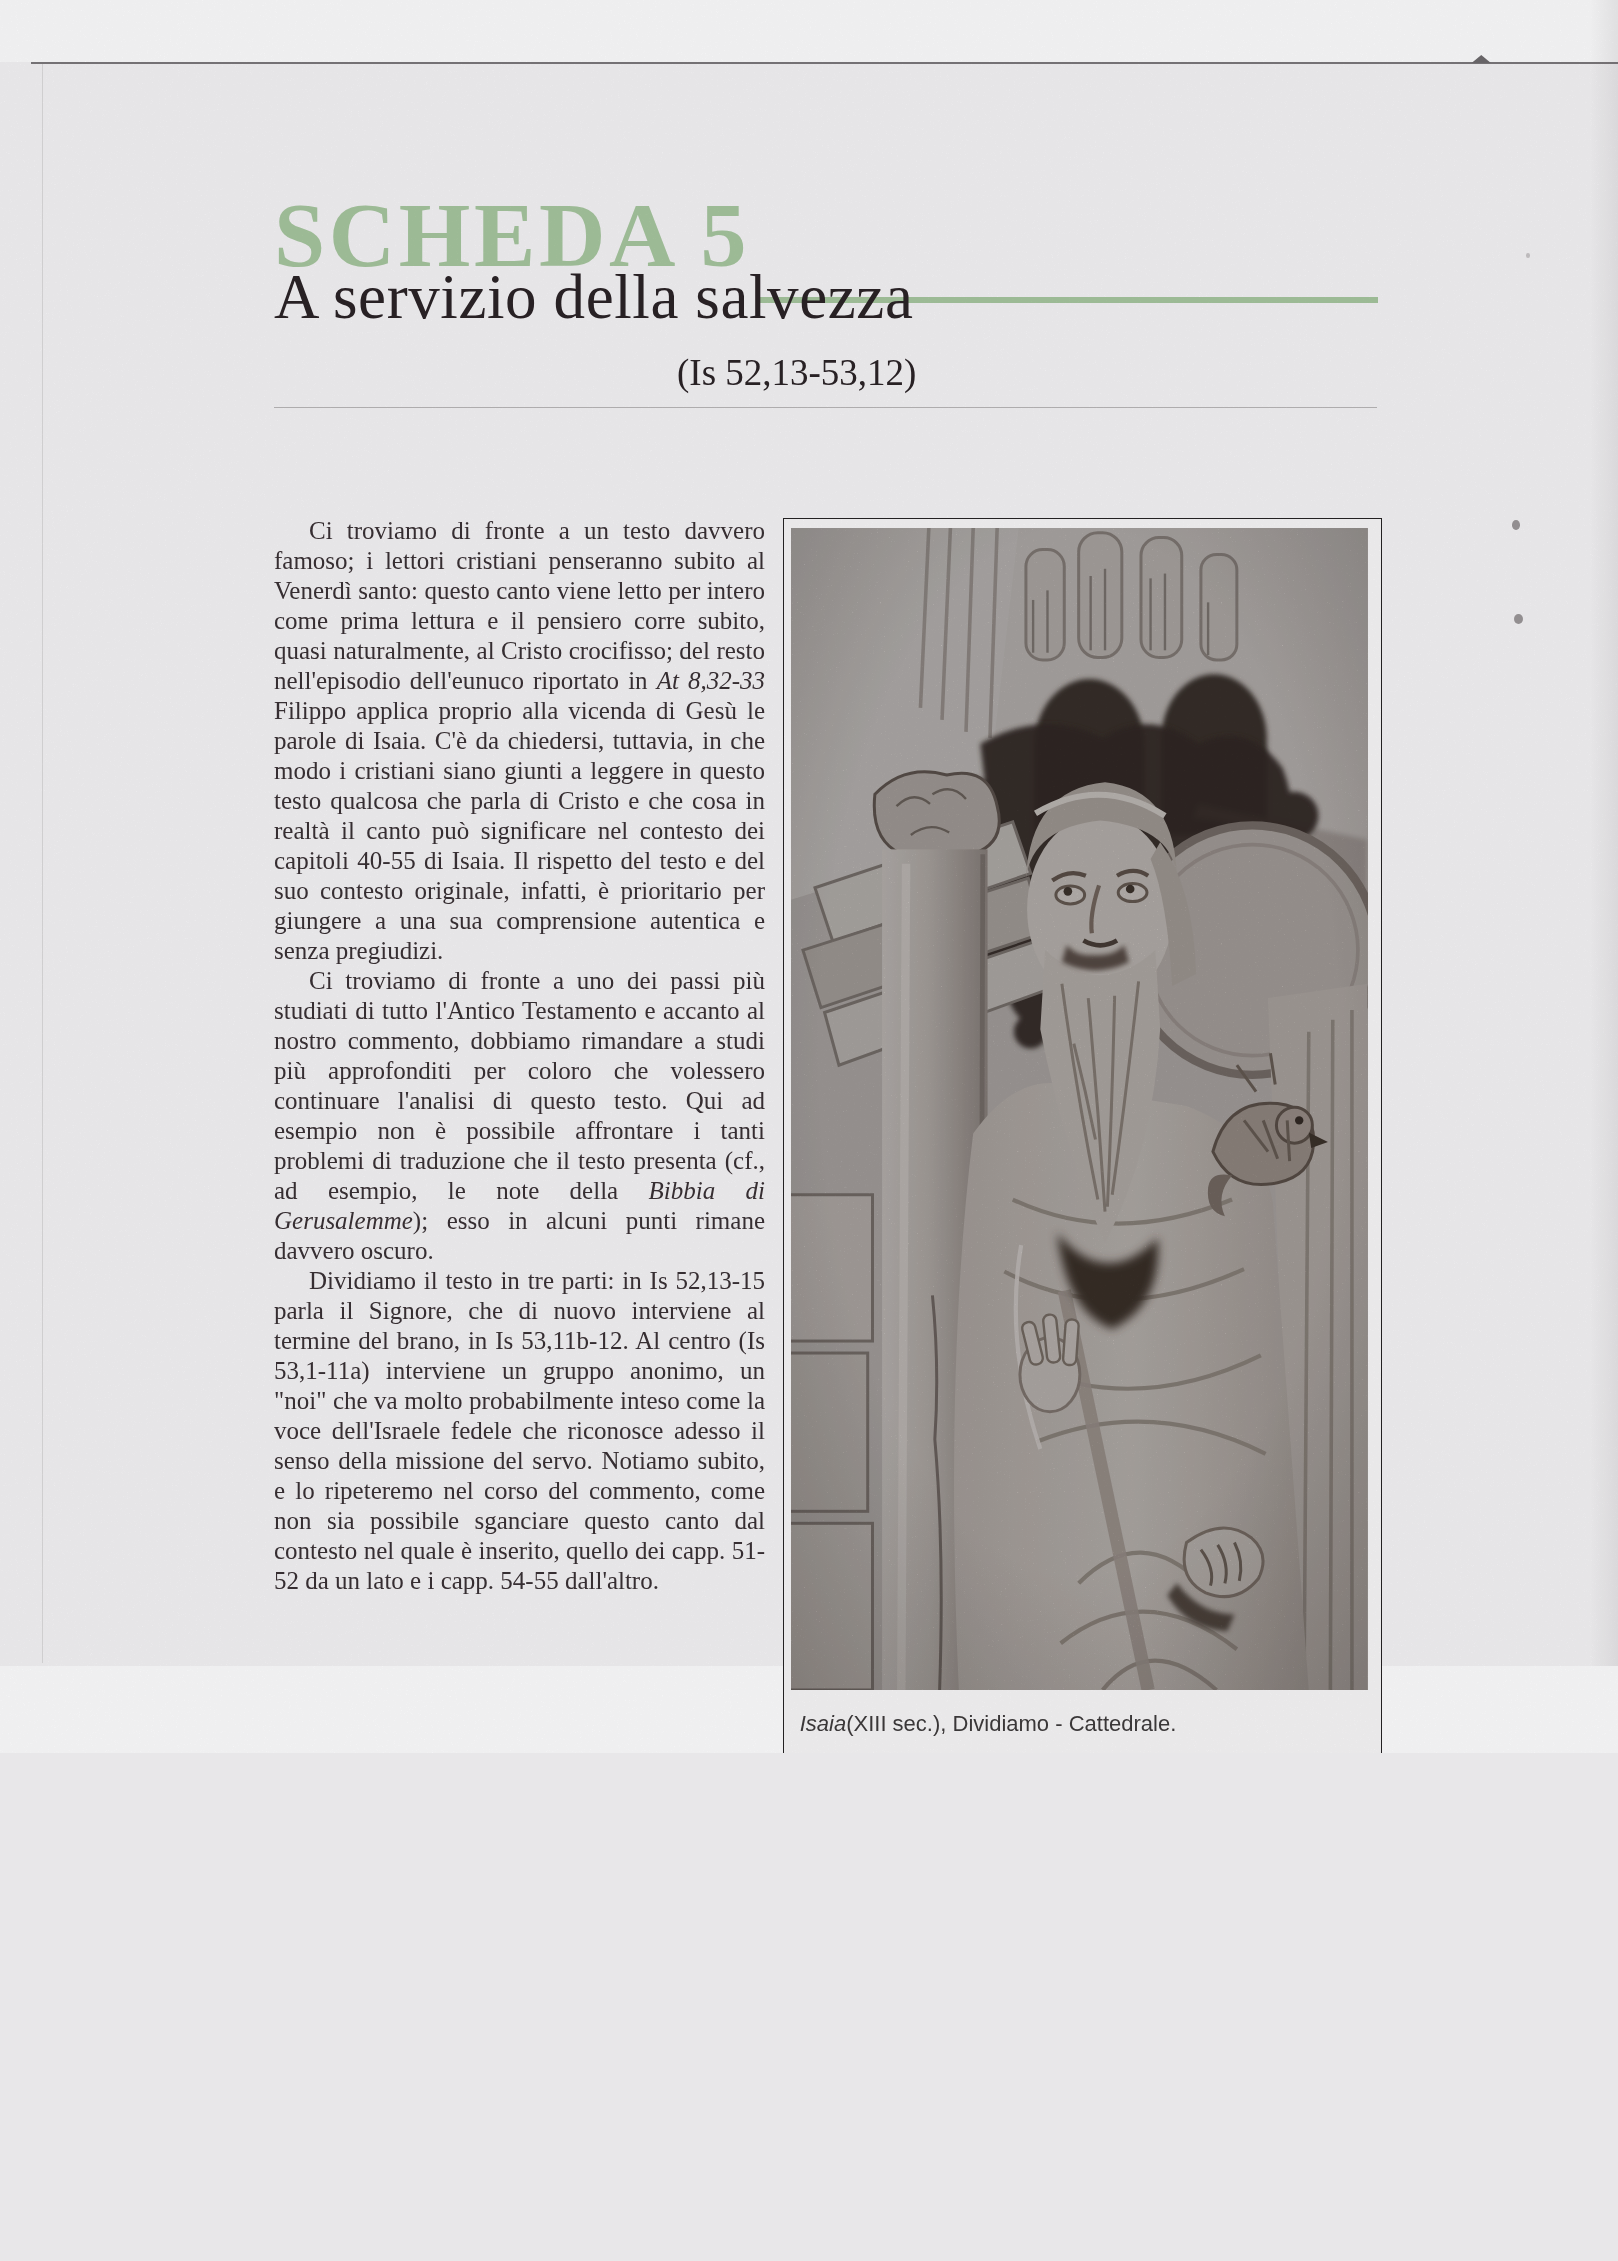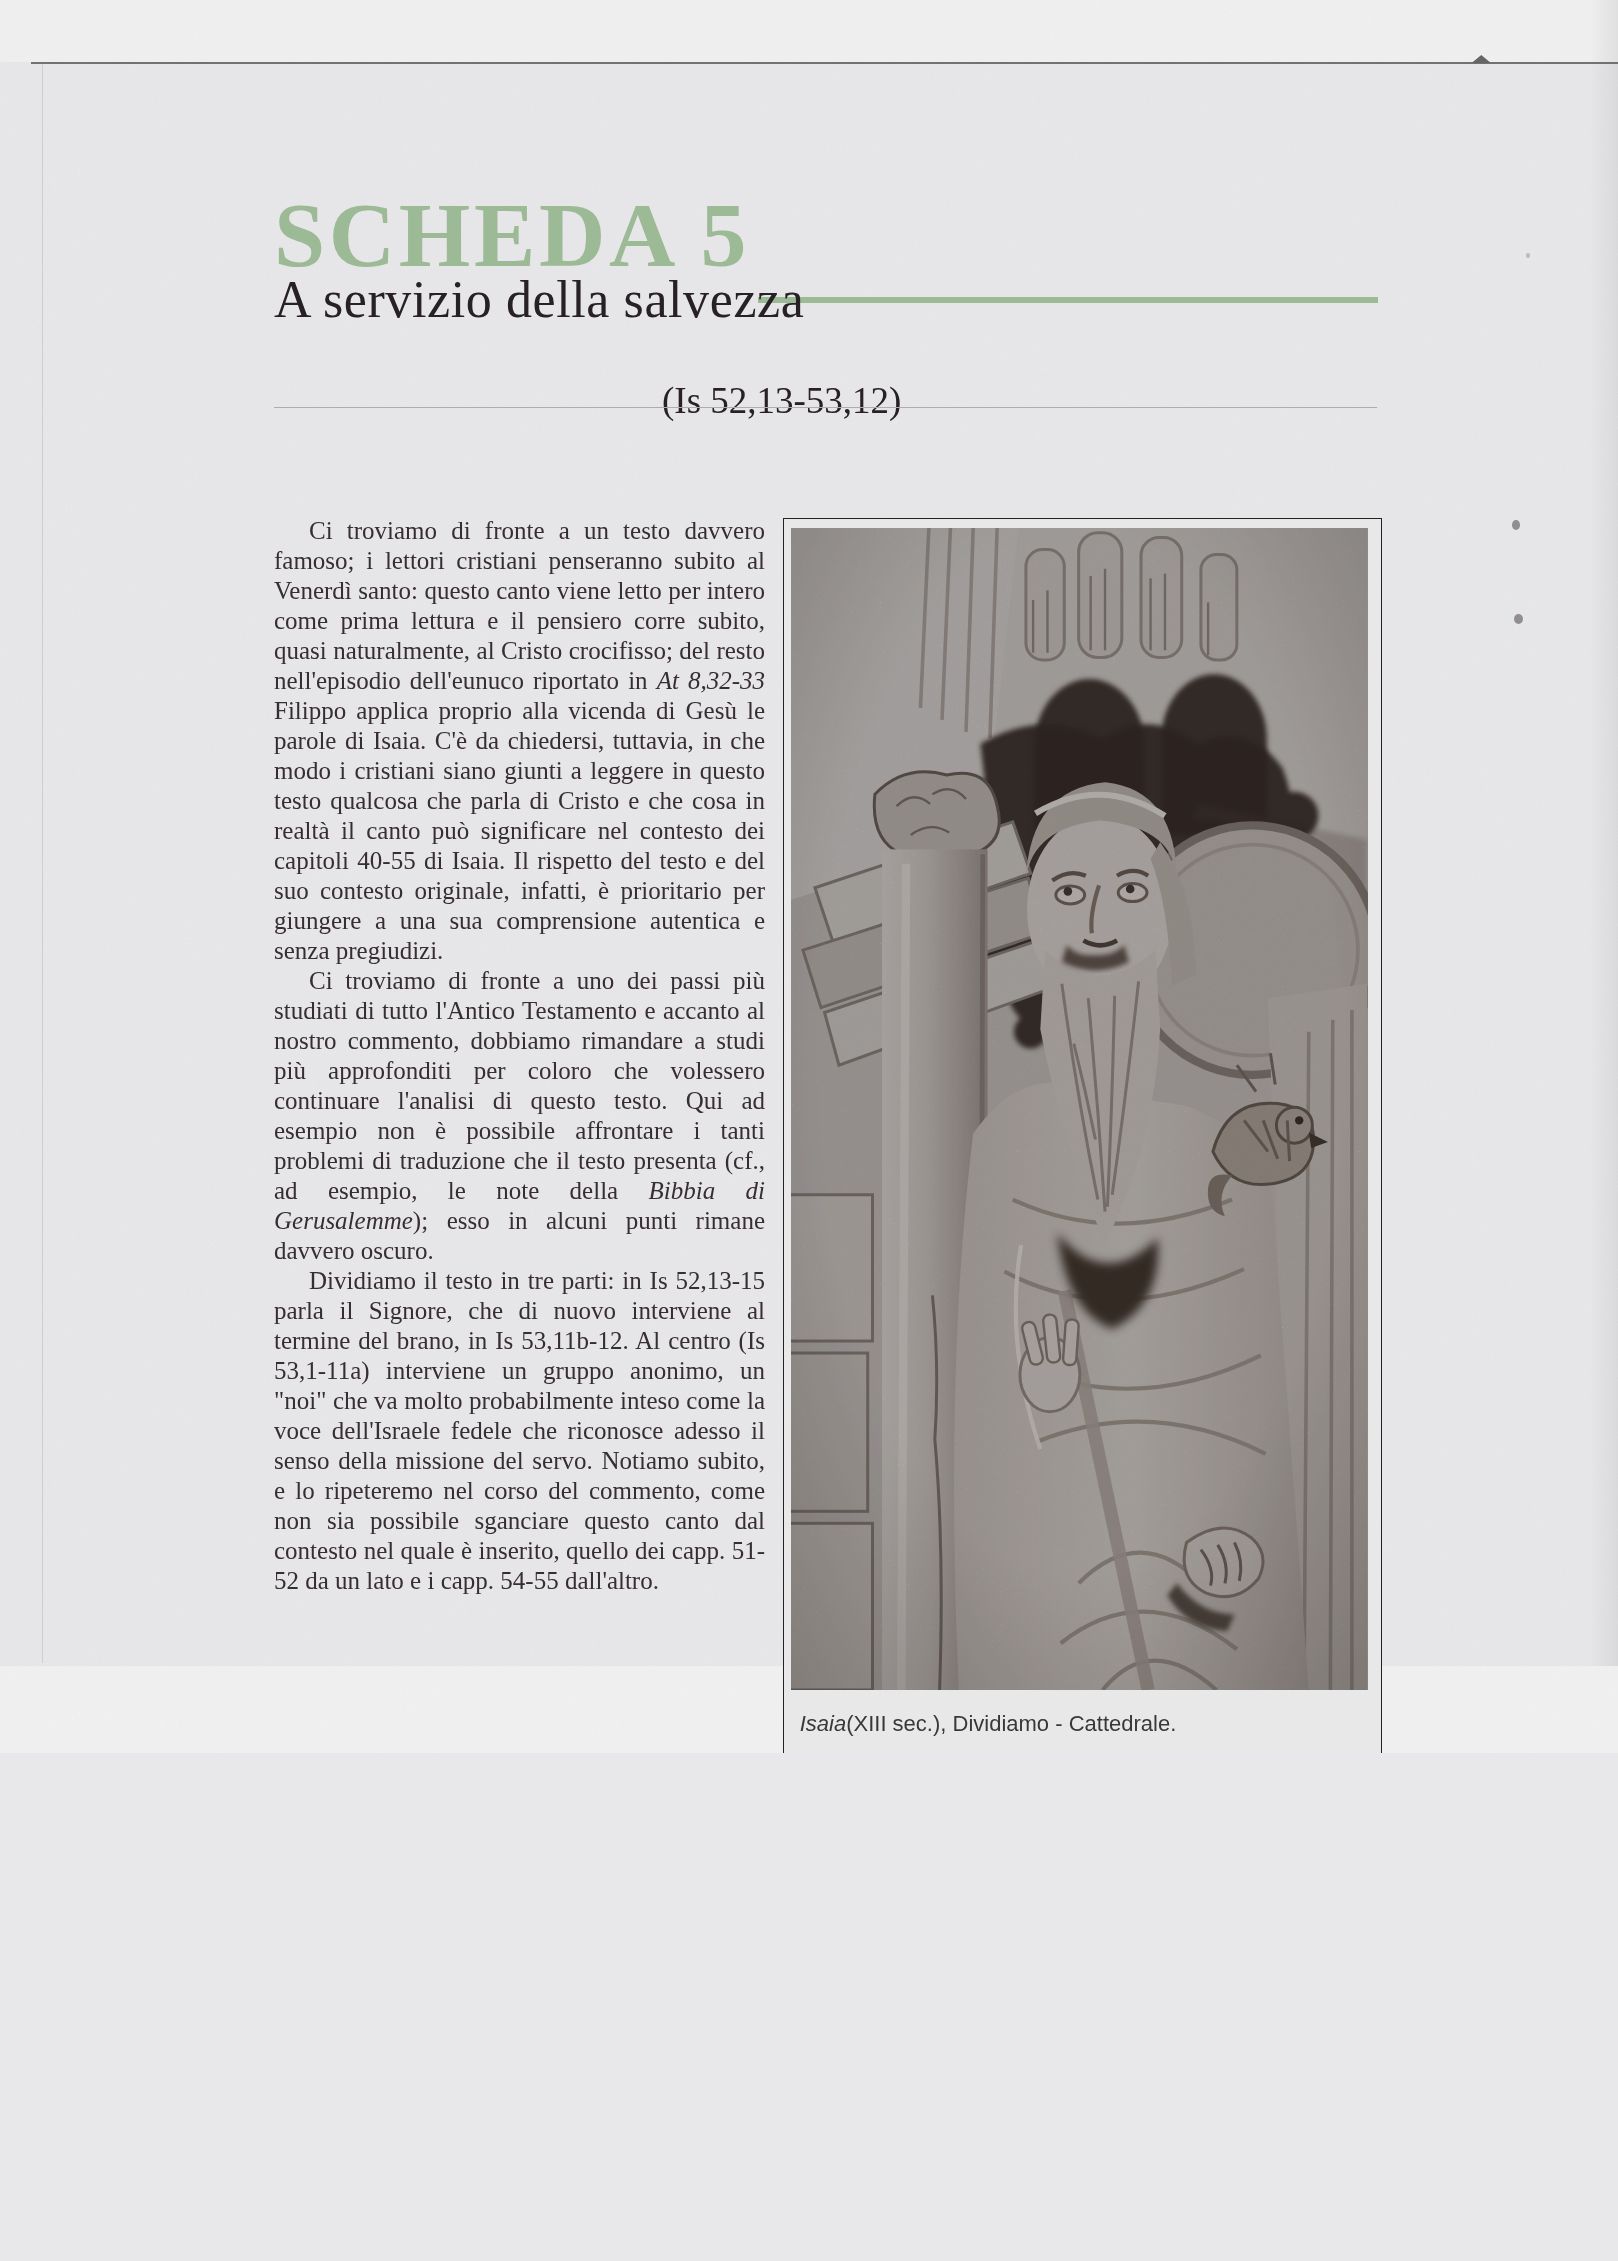--- a/index.html
+++ b/index.html
@@ -22,27 +22,27 @@
   .noise-overlay { position:absolute; inset:0; pointer-events:none; opacity:0.05; }
 
   
   .kicker {
     position:absolute; left:274px; top:182px;
     font-size:92px; font-weight:bold; letter-spacing:3.6px;
     color:#a6c59e; white-space:nowrap;
   }
   .kicker-rule { position:absolute; left:758px; top:297px; width:620px; height:6px; background:#a6c59e; }
   .doc-title {
-    position:absolute; left:274px; top:270px;
-    font-size:52px; font-weight:normal; letter-spacing:0.6px;
+    position:absolute; left:274px; top:261px;
+    font-size:63px; font-weight:normal; letter-spacing:0.6px;
     color:#2b2327; white-space:nowrap;
   }
   .doc-subtitle {
-    position:absolute; left:662px; top:351px;
-    font-size:37px; color:#2b2327; white-space:nowrap;margin-top:28px;
+    position:absolute; left:677px; top:351px;
+    font-size:37px; color:#2b2327; white-space:nowrap;
   }
   .head-hairline { position:absolute; left:274px; top:407px; width:1103px; height:1.2px; background:#b9b6b8; }
 
   
   .article {
     position:absolute; left:274px; top:516px; width:1108px;
     font-size:25px; line-height:30px; text-align:justify;
   }
   .article p { margin:0; text-indent:35px; }
   .article em { font-style:italic; }

